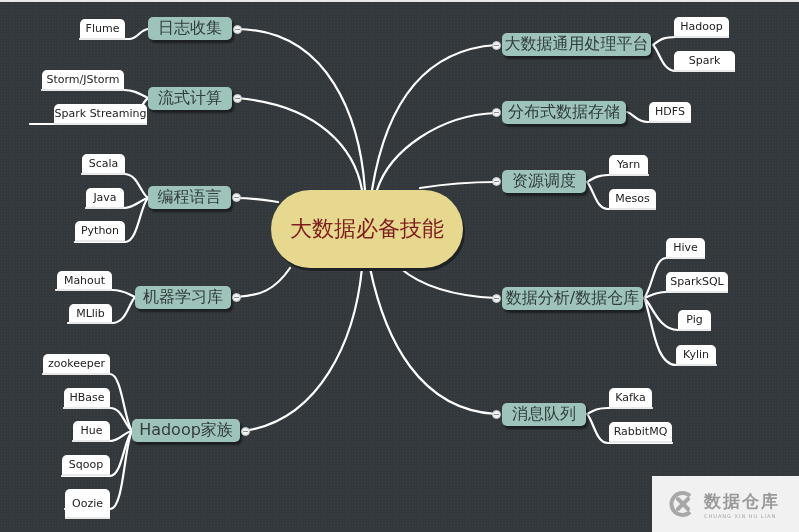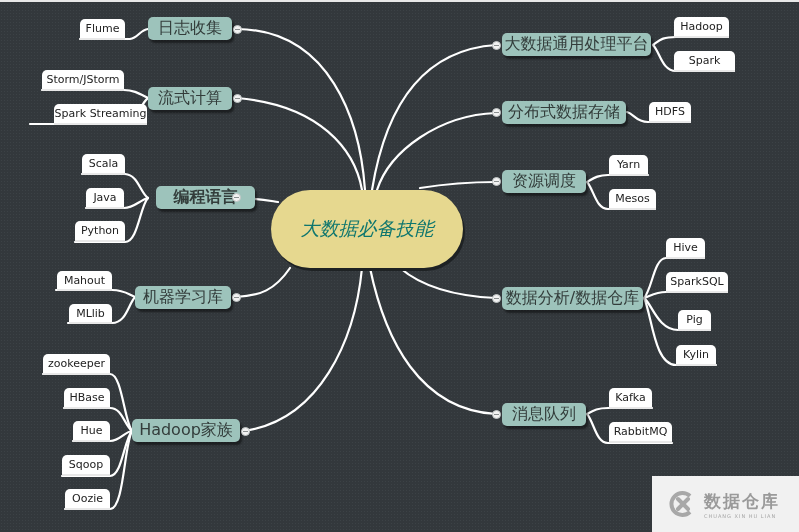--- a/index.html
+++ b/index.html
@@ -11,25 +11,24 @@
     font-family: "DejaVu Sans", "Liberation Sans", sans-serif;
   }
   .topline { position: absolute; left: 0; top: 0; width: 799px; height: 2px; background: #e8e8e8; }
   svg.edges { position: absolute; left: 0; top: 0; width: 799px; height: 532px; }
   .node {
     position: absolute; box-sizing: border-box;
     display: flex; align-items: center; justify-content: center;
     white-space: nowrap;
   }
   .root {
-    background: #e6d88f; color: #0f766e;
+    background: #e6d88f; color: #7f1d1d;
     border-radius: 40px;
-    font-size: 19px;
+    font-size: 22px;
     box-shadow: 2px 3px 0 #1e2224;
-    font-style: italic;
   }
   .topic {
     background: #9dc3bb; color: #333d3b;
     border-radius: 5px;
     font-size: 16px;
     box-shadow: 2px 3px 2px rgba(0,0,0,0.45);
   }
   .leaf {
     background: #ffffff; color: #222;
     border-radius: 5px 5px 0 0;
@@ -117,21 +116,21 @@
 <div class="node topic" style="left:148px; top:17px; width:84px; height:23px;">
   <span>日志收集</span>
 </div>
 <div class="collapse" style="left:233px; top:25px;"></div>
 
 <div class="node topic" style="left:148px; top:87px; width:84px; height:23px;">
   <span>流式计算</span>
 </div>
 <div class="collapse" style="left:233px; top:94px;"></div>
 
-<div class="node topic" style="left:156px; top:186px; width:99px; height:23px;font-weight:bold;">
+<div class="node topic" style="left:148px; top:186px; width:83px; height:23px;">
   <span>编程语言</span>
 </div>
 <div class="collapse" style="left:232px; top:193px;"></div>
 
 <div class="node topic" style="left:135px; top:286px; width:96px; height:23px;">
   <span>机器学习库</span>
 </div>
 <div class="collapse" style="left:232px; top:293px;"></div>
 
 <div class="node topic" style="left:132px; top:419px; width:108px; height:23px;">
@@ -197,21 +196,21 @@
 </div>
 <div class="node leaf" style="left:64px; top:388px; width:46px; height:21px;">
   <span>HBase</span>
 </div>
 <div class="node leaf" style="left:73px; top:421px; width:37px; height:21px;">
   <span>Hue</span>
 </div>
 <div class="node leaf" style="left:62px; top:455px; width:48px; height:21px;">
   <span>Sqoop</span>
 </div>
-<div class="node leaf" style="left:65px; top:489px; width:45px; height:21px;">
+<div class="node leaf" style="left:65px; top:489px; width:45px; height:30px;">
   <span>Oozie</span>
 </div>
 
 <div class="node leaf" style="left:674px; top:17px; width:55px; height:21px;">
   <span>Hadoop</span>
 </div>
 <div class="node leaf" style="left:674px; top:51px; width:61px; height:21px;">
   <span>Spark</span>
 </div>
 

